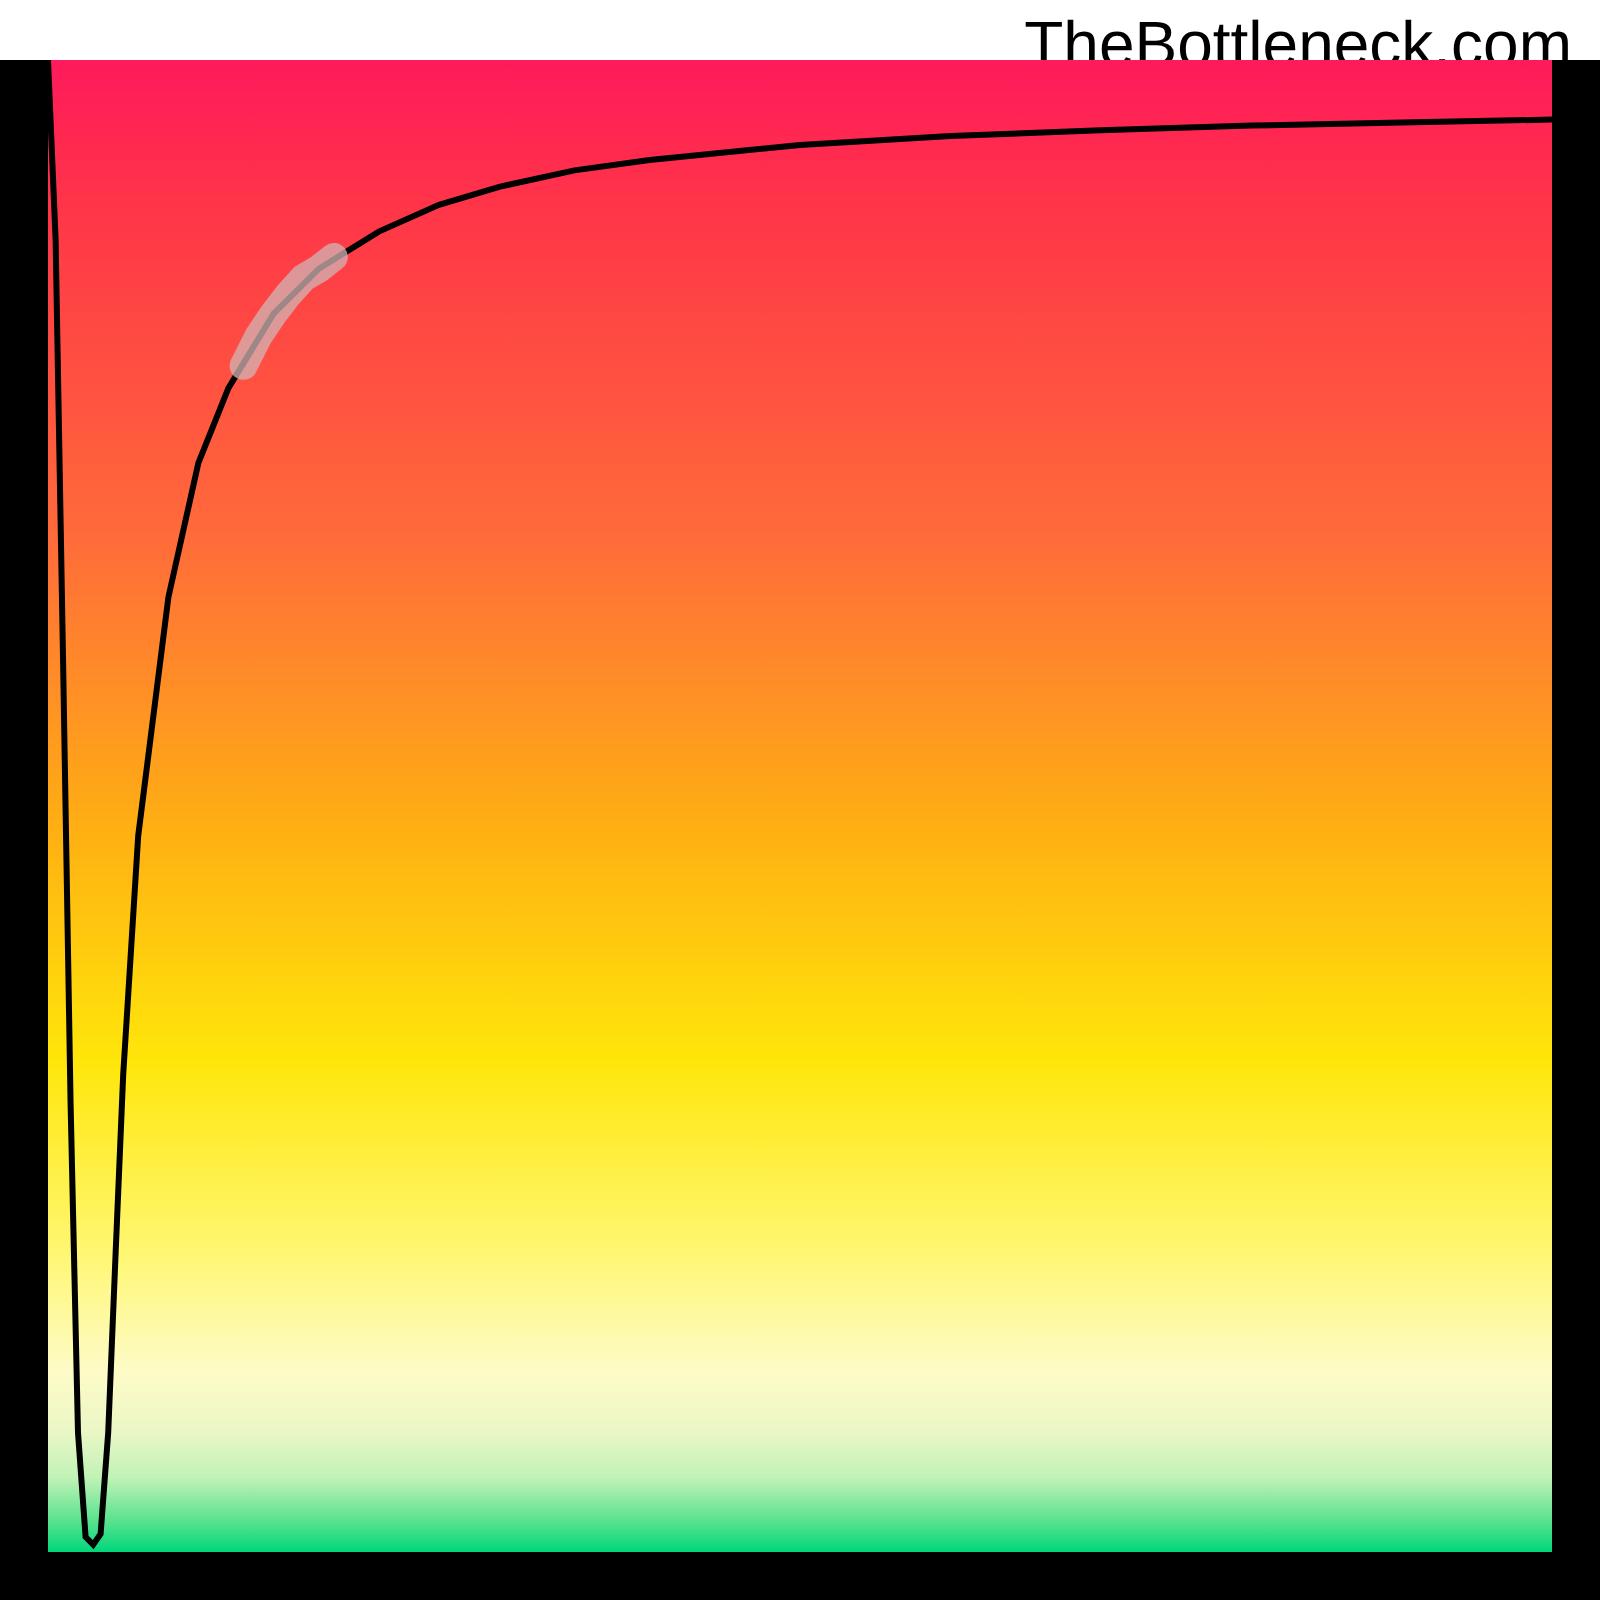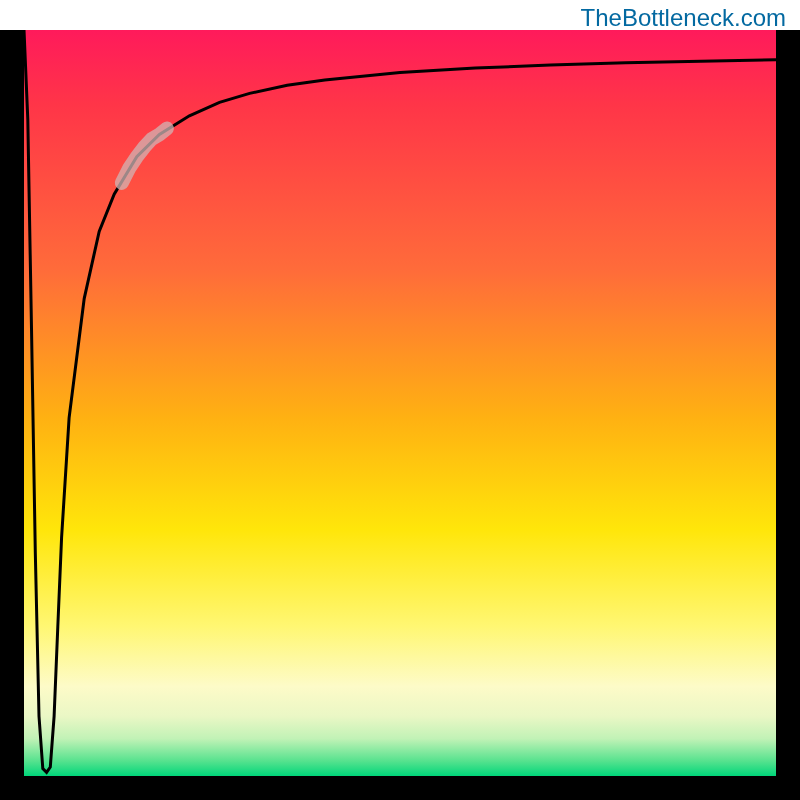--- a/index.html
+++ b/index.html
@@ -7,22 +7,22 @@
   .wrap {
     position: relative;
     width: 800px;
     height: 800px;
   }
   .watermark {
     position: absolute;
     top: 4px;
     right: 14px;
     font-family: Arial, Helvetica, sans-serif;
-    font-size: 24px;
-    color: #0369a1;
+    font-size: 32px;
+    color: #000000;
     font-weight: 400;
     letter-spacing: 0px;
   }
   .plot-outer {
     position: absolute;
     left: 0px;
     top: 30px;
     width: 800px;
     height: 770px;
     background: #000;

